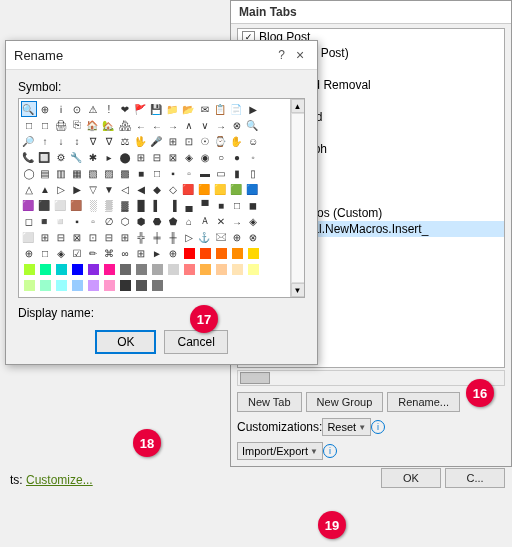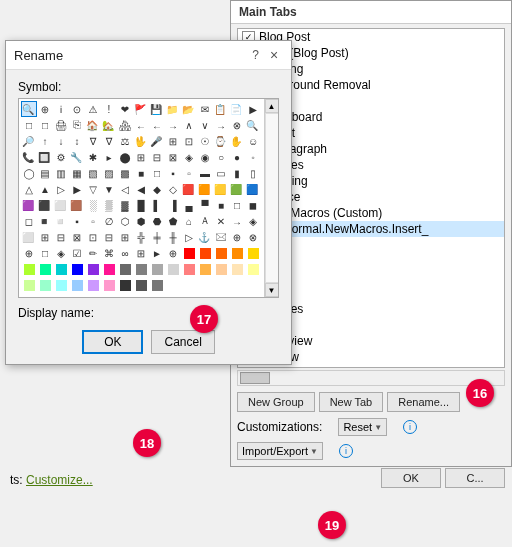--- a/index.html
+++ b/index.html
@@ -134,21 +134,21 @@
       cursor: pointer;
       color: #222;
       min-width: 60px;
       text-align: center;
     }
 
     .customizations-row {
       display: flex;
       align-items: center;
       margin-top: 6px;
-      gap: 16px;
+      gap: 0;
       font-size: 12px;
       text-align: center;
     }
 
     .dropdown-btn {
       display: flex;
       align-items: center;
       padding: 2px 4px;
       border: 1px solid #aaa;
       background: #e8e8e8;
@@ -178,21 +178,21 @@
       display: flex;
       justify-content: flex-end;
       gap: 4px;
       margin-top: 8px;
     }
 
     
     .rename-dialog {
       position: absolute;
       top: 40px; left: 5px;
-      width: 287px;
+      width: 313px;
       background: #f0f0f0;
       border: 1px solid #999;
       box-shadow: 2px 2px 8px rgba(0,0,0,0.3);
     }
 
     .rename-titlebar {
       background: #fff;
       border-bottom: 1px solid #ddd;
       padding: 5px 8px;
       display: flex;
@@ -461,22 +461,22 @@
           <div class="checkbox">✓</div>
           <span>View</span>
         </div>
       </div>
 
     <div class="scrollbar-h">
       <div class="scrollbar-thumb"></div>
     </div>
 
     <div class="btn-row">
+      <button class="btn">New Tab</button>
       <button class="btn">New Group</button>
-      <button class="btn">New Tab</button>
       <button class="btn">Rename...</button>
     </div>
 
     <div class="customizations-row">
       <span>Customizations:</span>
       <div class="dropdown-btn">
         <span>Reset</span>
         <span class="dropdown-arrow">▼</span>
       </div>
       <div class="info-icon">i</div>

